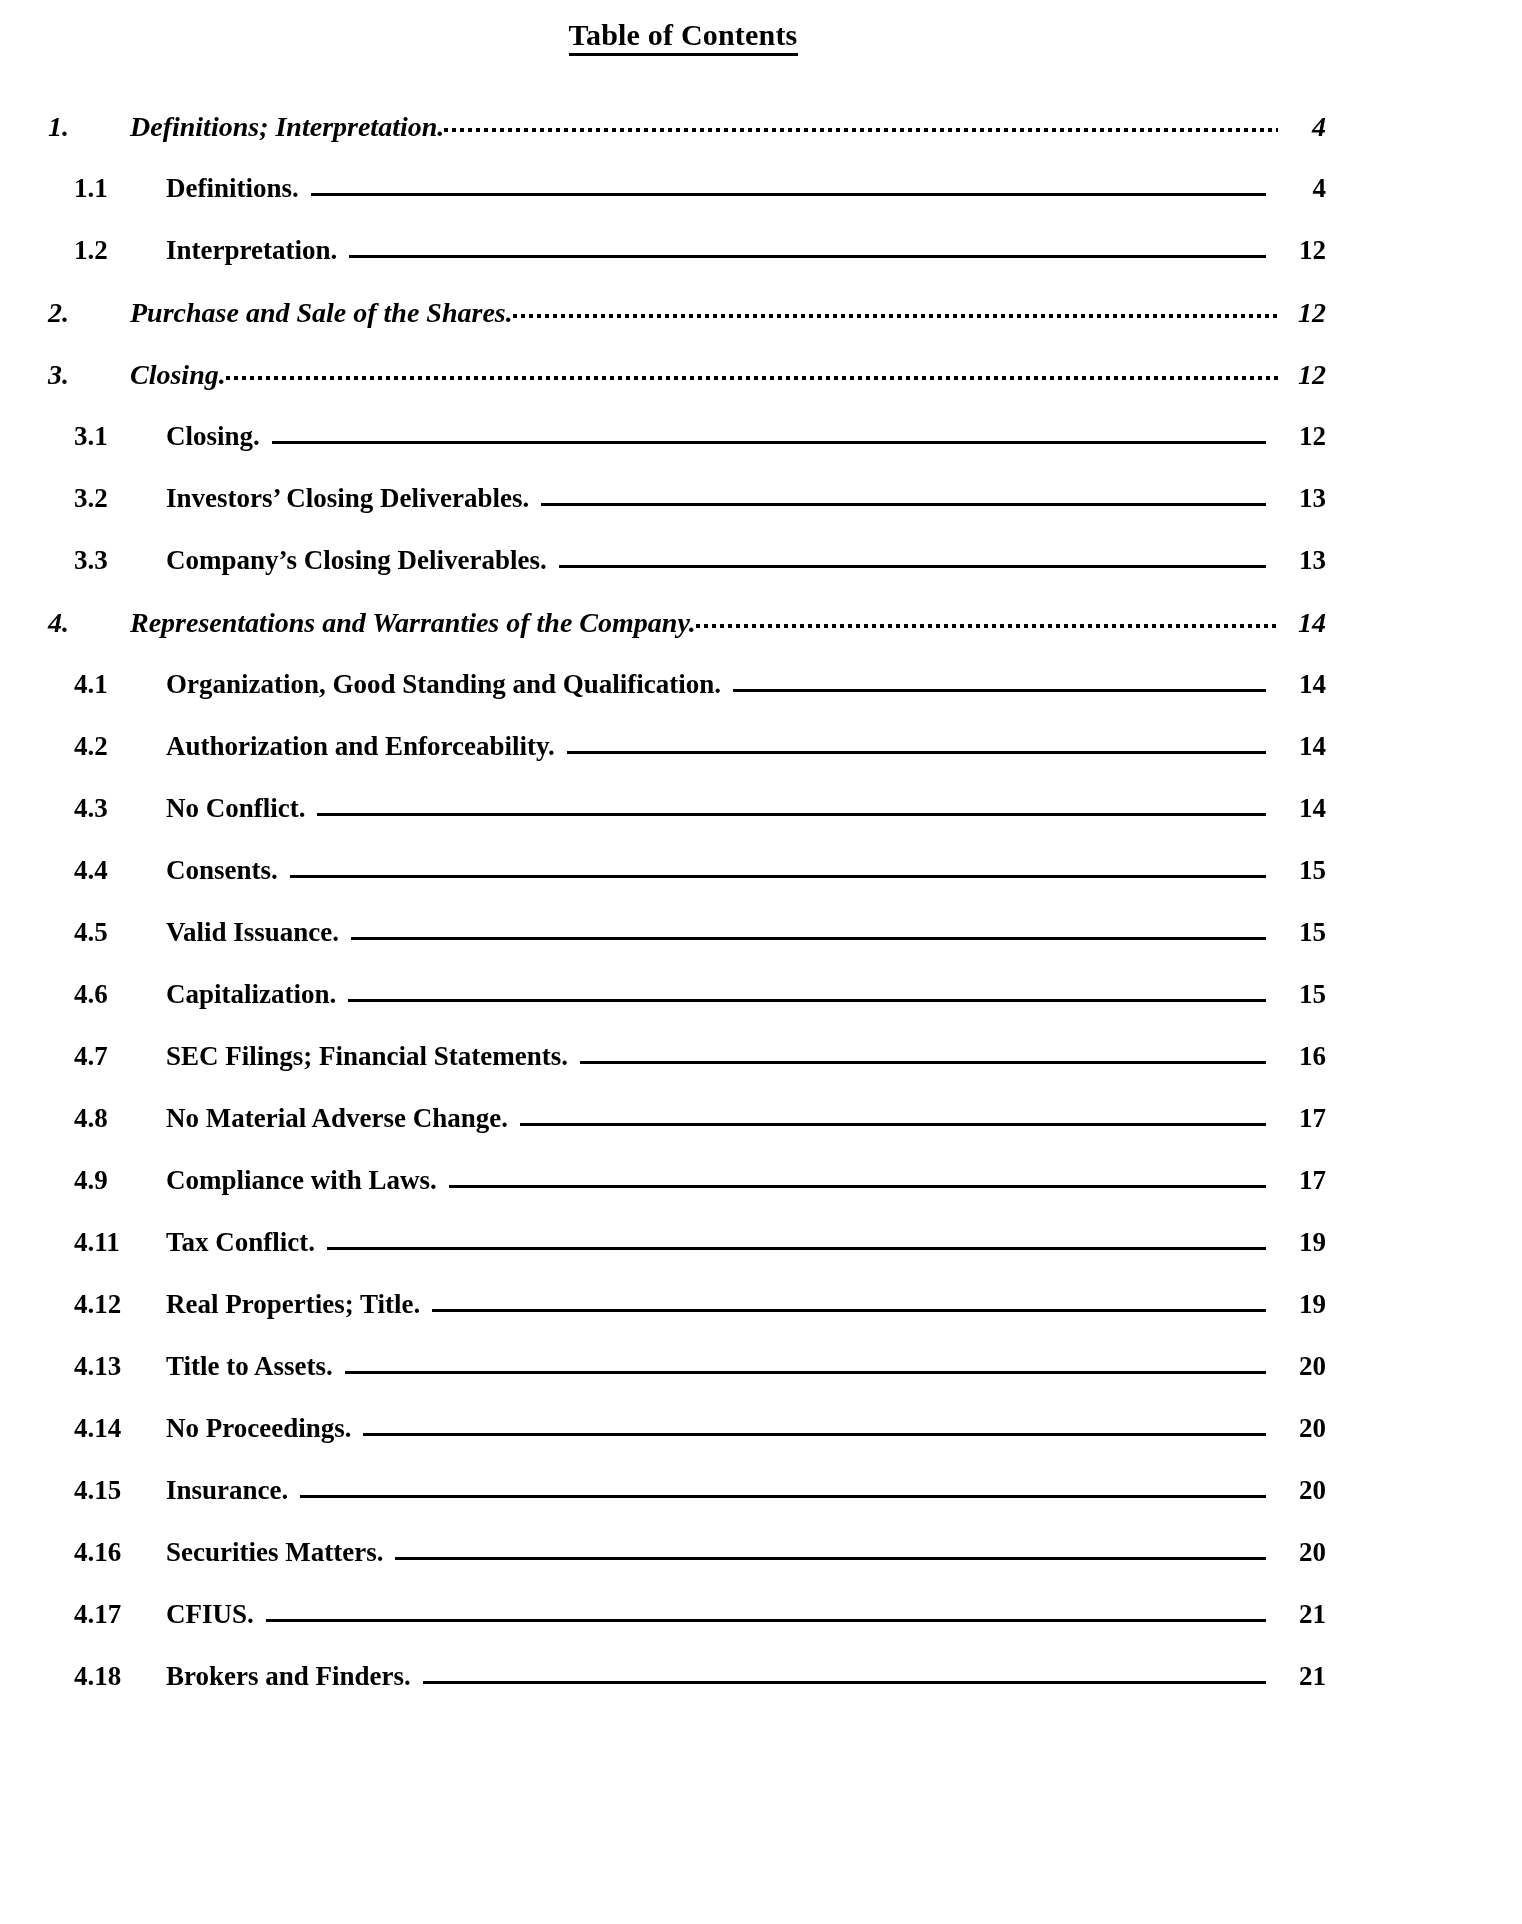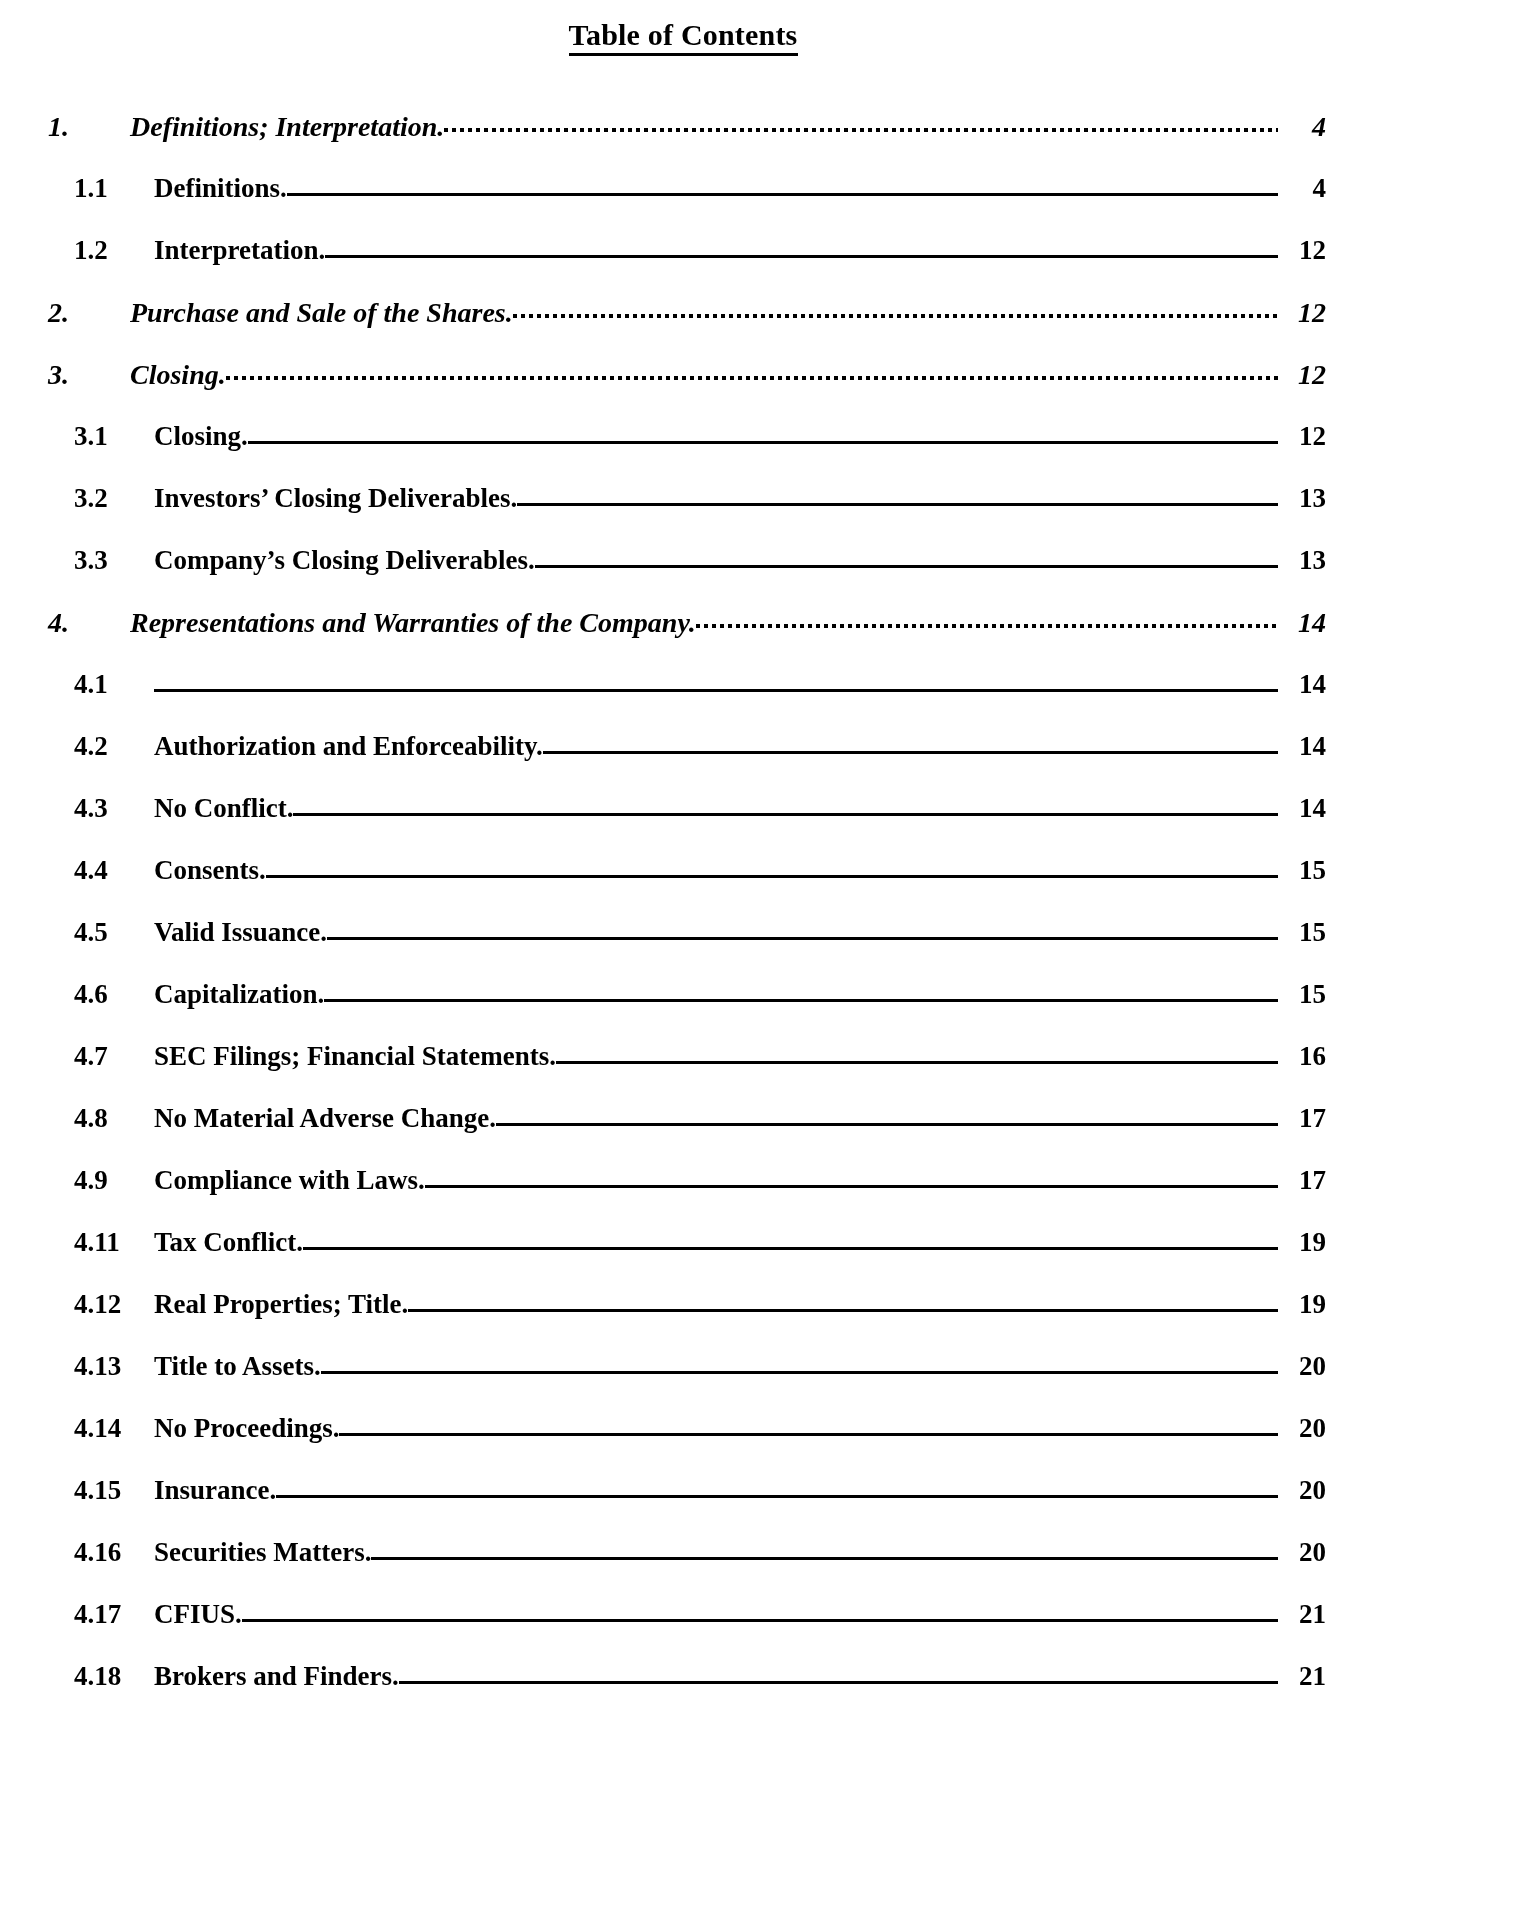--- a/index.html
+++ b/index.html
@@ -100,20 +100,21 @@
     padding-left: 6px;
   }
 
   
   .lvl2 {
     margin-bottom: 28px;
     font-style: normal;
     font-weight: bold;
     font-size: 27px;
     padding-left: 26px;
+    gap: 12px;
   }
   .lvl2 .num {
     width: 80px;
     flex: 0 0 80px;
   }
   .lvl2 .title {
     white-space: nowrap;
   }
   .lvl2 .leader {
     flex: 1 1 auto;
@@ -198,20 +199,21 @@
         <span class="pageno">13</span>
       </div>
       <div class="toc-entry lvl1">
         <span class="num">4.</span>
         <span class="title">Representations and Warranties of the Company.</span>
         <span class="leader"></span>
         <span class="pageno">14</span>
       </div>
       <div class="toc-entry lvl2">
         <span class="num">4.1</span>
+        <span class="title">Organization, Good Standing and Qualification.</span>
         <span class="leader"></span>
         <span class="pageno">14</span>
       </div>
       <div class="toc-entry lvl2">
         <span class="num">4.2</span>
         <span class="title">Authorization and Enforceability.</span>
         <span class="leader"></span>
         <span class="pageno">14</span>
       </div>
       <div class="toc-entry lvl2">

